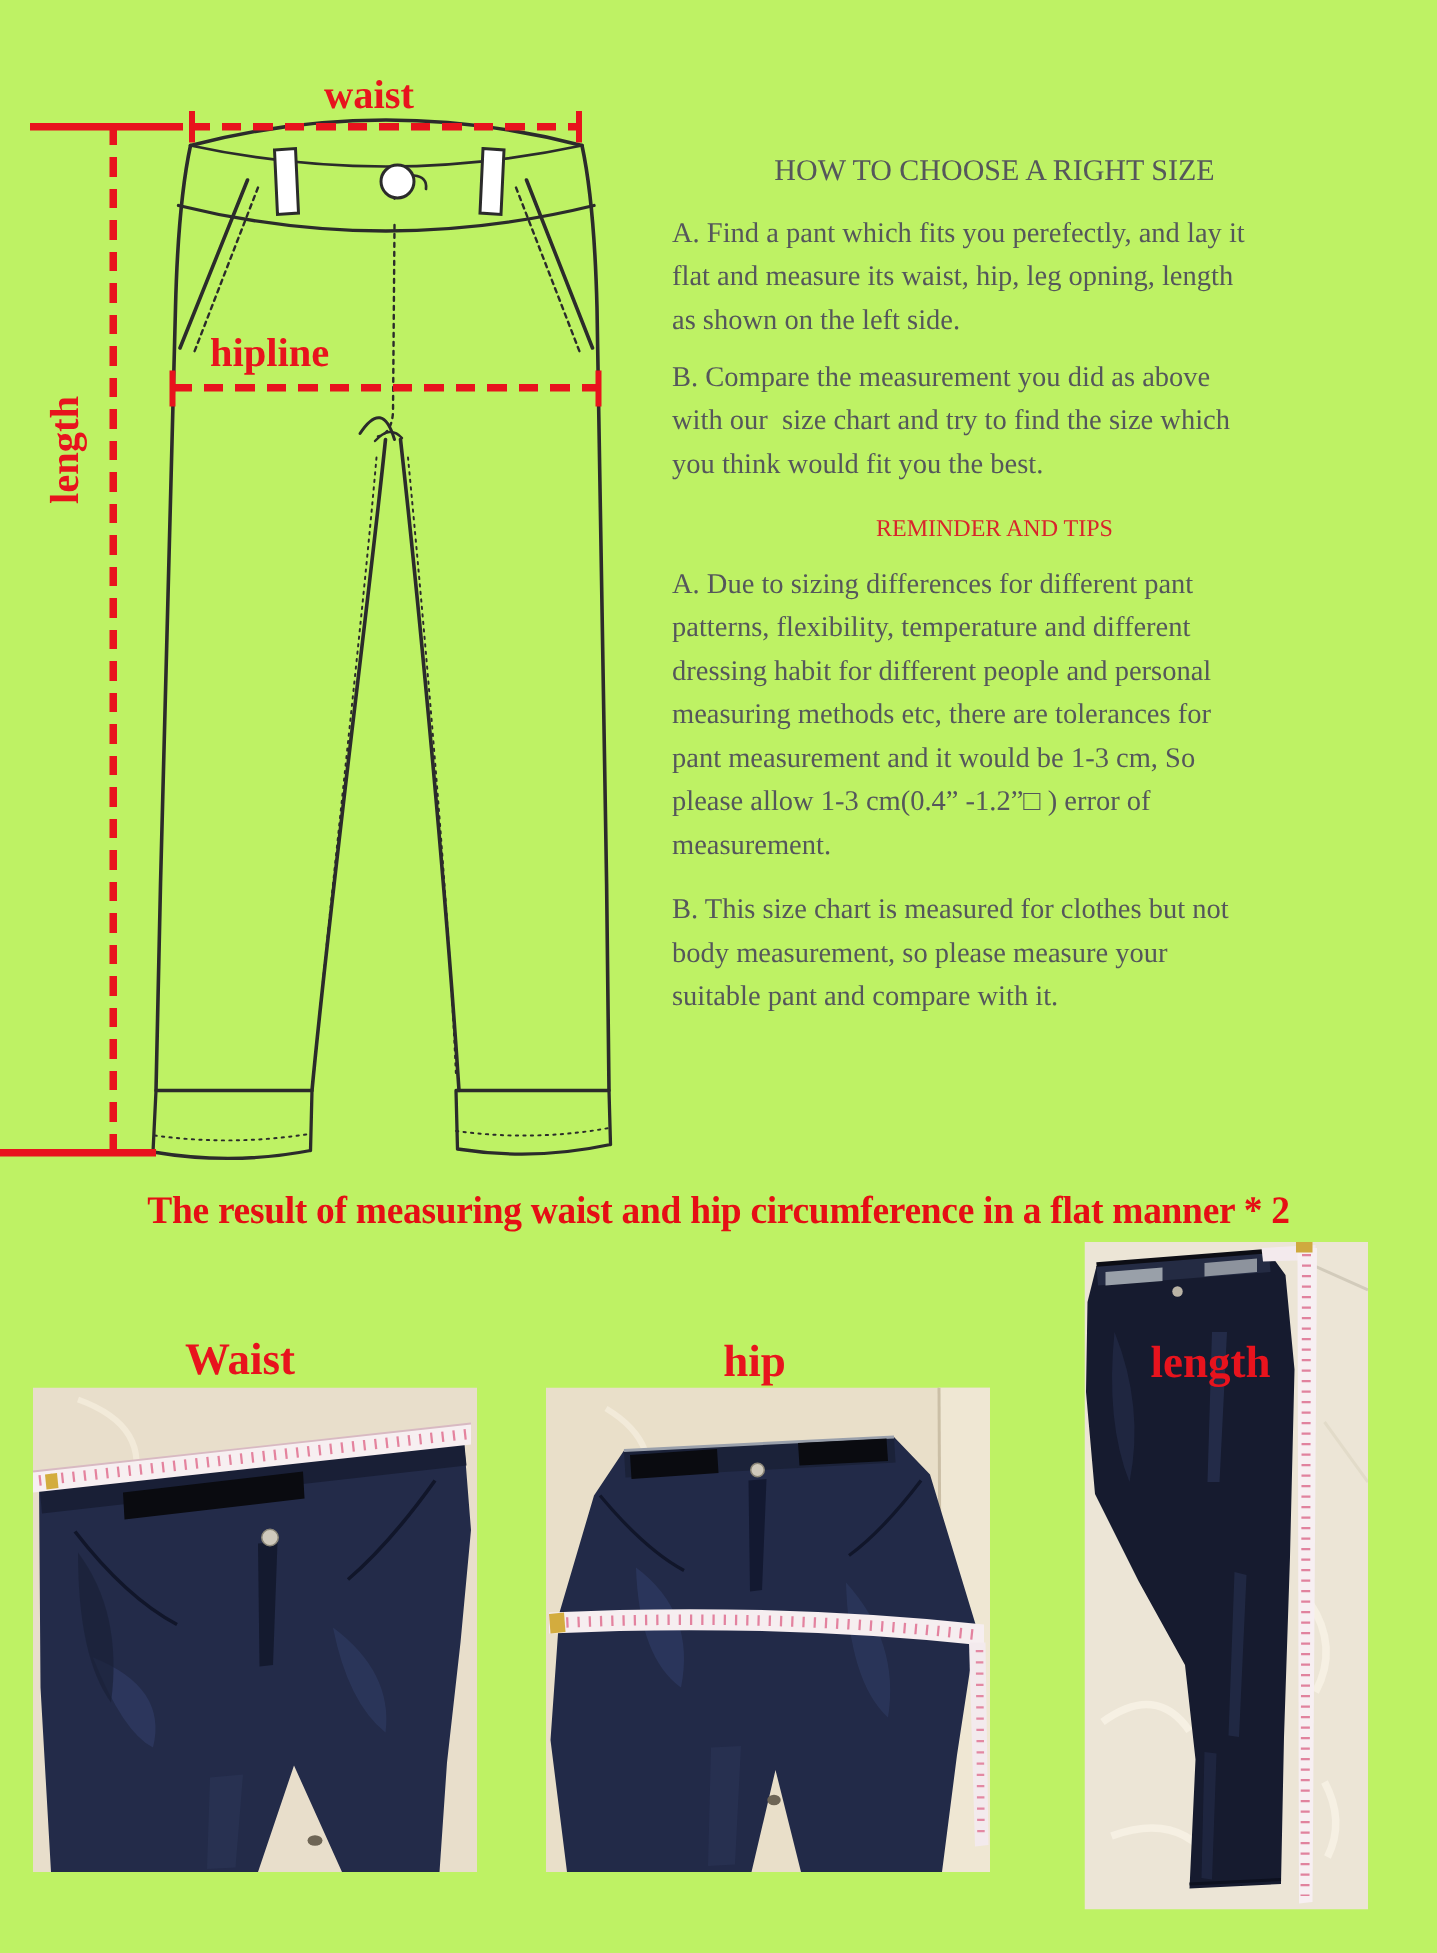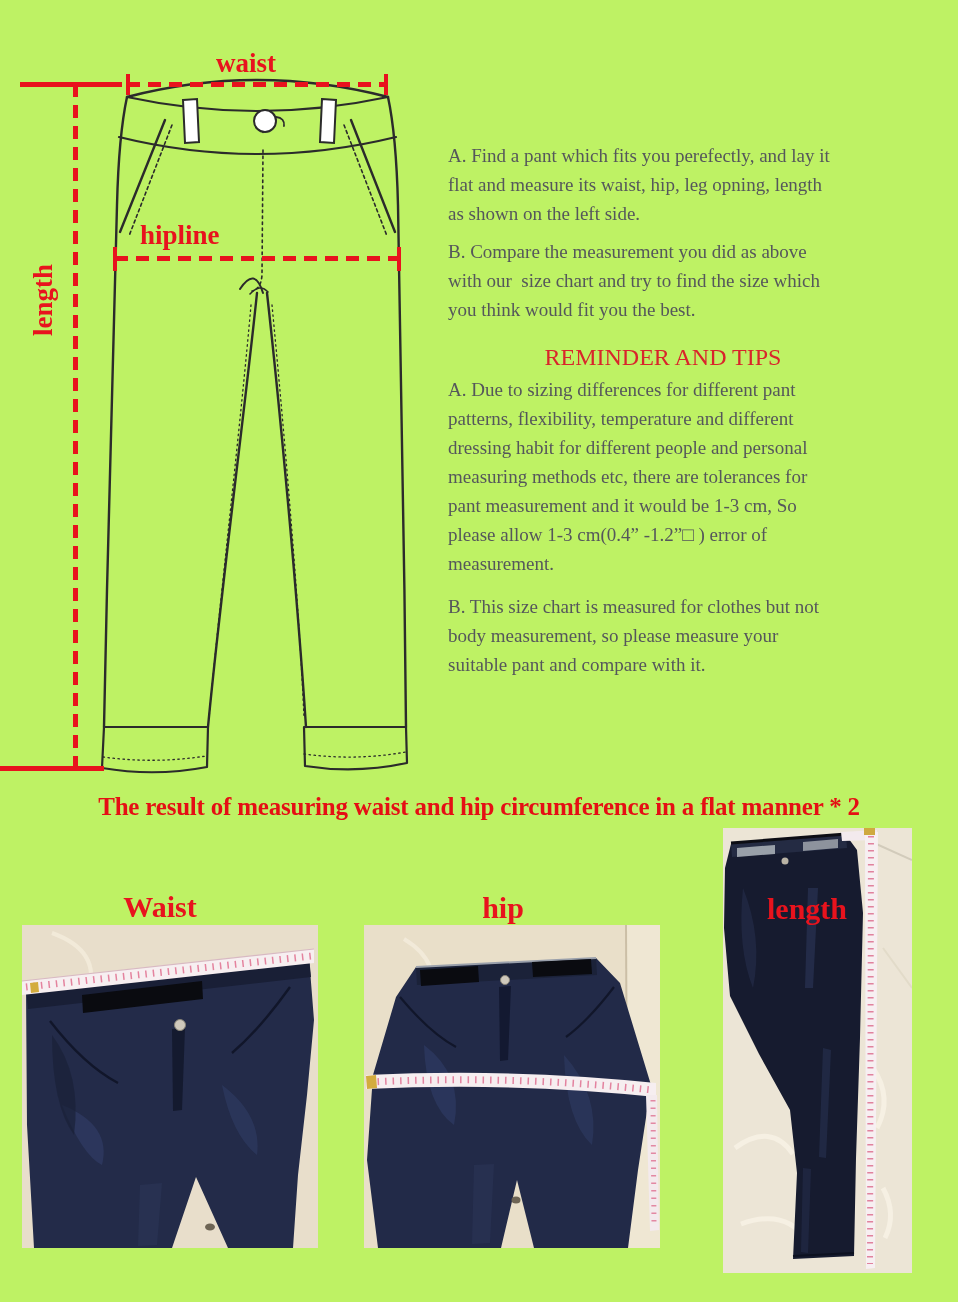--- a/index.html
+++ b/index.html
@@ -16,21 +16,21 @@
   .tick{position:absolute;width:4px;background:var(--red);}
   .sketch-label{position:absolute;color:var(--red);font-weight:bold;font-size:27px;line-height:1;}
   .rot{display:flex;align-items:center;justify-content:center;transform:rotate(-90deg);}
 
   
   .guide-title{position:absolute;left:448px;top:103px;width:430px;text-align:center;
       color:var(--gray);font-size:20px;}
   .para{position:absolute;left:448px;width:512px;color:var(--gray);font-size:19px;
       line-height:29px;white-space:pre-wrap;}
   .tips-title{position:absolute;left:448px;top:344px;width:430px;text-align:center;
-      color:var(--tipred);font-size:24px;}
+      color:var(--tipred);font-size:16px;}
 
   
   .banner{position:absolute;left:0;top:792px;width:958px;text-align:center;
       color:#e50f14;font-weight:bold;font-size:26px;line-height:30px;
       transform:scaleX(0.96);letter-spacing:-0.2px;}
 
   
   .photo-label{position:absolute;color:var(--red);font-weight:bold;font-size:30px;
       line-height:1;text-align:center;z-index:3;}
 
@@ -79,20 +79,21 @@
   <div class="dash-h" style="left:115px;top:256px;width:286px;"></div>
   <div class="tick" style="left:113px;top:247px;height:24px;"></div>
   <div class="tick" style="left:397px;top:247px;height:24px;"></div>
   <div class="dash-v" style="left:73px;top:84px;height:684px;"></div>
   <div class="solid-h" style="left:0;top:766px;width:104px;"></div>
 
   <div class="sketch-label" style="left:216px;top:50px;">waist</div>
   <div class="sketch-label" style="left:140px;top:222px;text-align:right;">hipline</div>
   <div class="sketch-label rot" style="left:-3px;top:254px;width:92px;height:92px;">length</div>
 
+  <div class="guide-title">HOW TO CHOOSE A RIGHT SIZE</div>
   <div class="para" style="top:141px;">A. Find a pant which fits you perefectly, and lay it
 flat and measure its waist, hip, leg opning, length
 as shown on the left side.</div>
   <div class="para" style="top:237px;">B. Compare the measurement you did as above
 with our  size chart and try to find the size which
 you think would fit you the best.</div>
   <div class="tips-title">REMINDER AND TIPS</div>
   <div class="para" style="top:375px;">A. Due to sizing differences for different pant
 patterns, flexibility, temperature and different
 dressing habit for different people and personal

